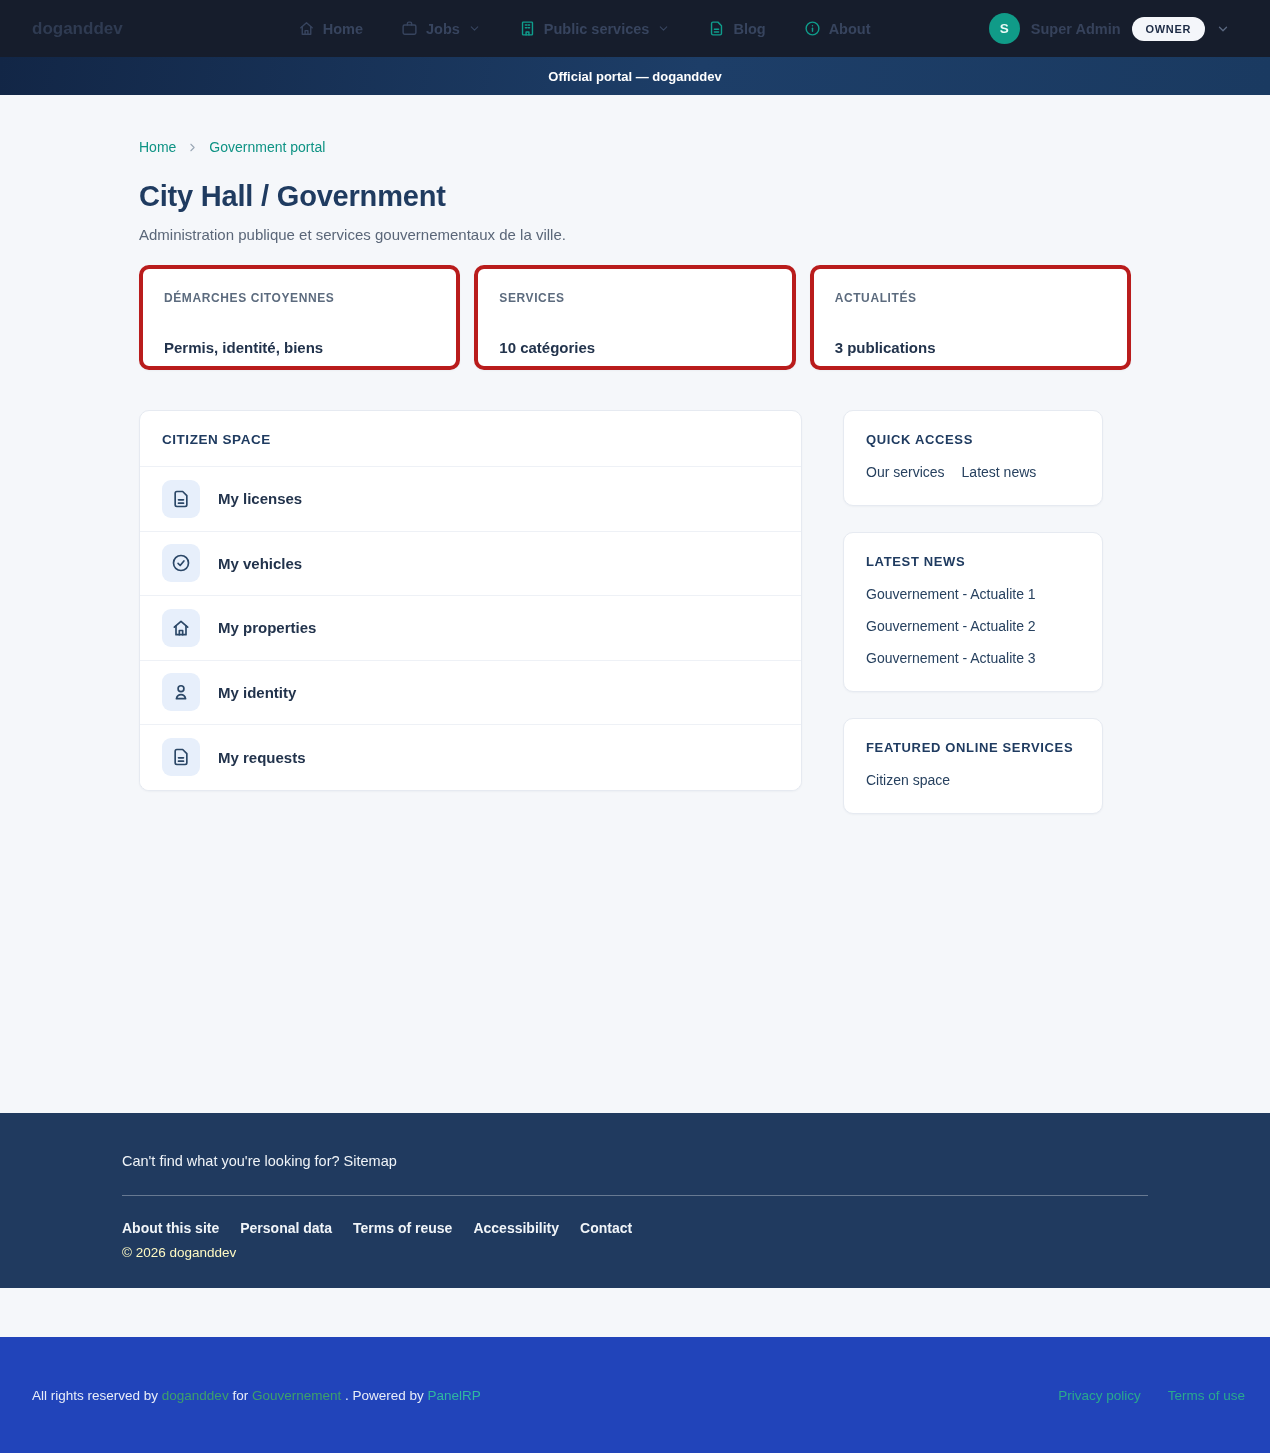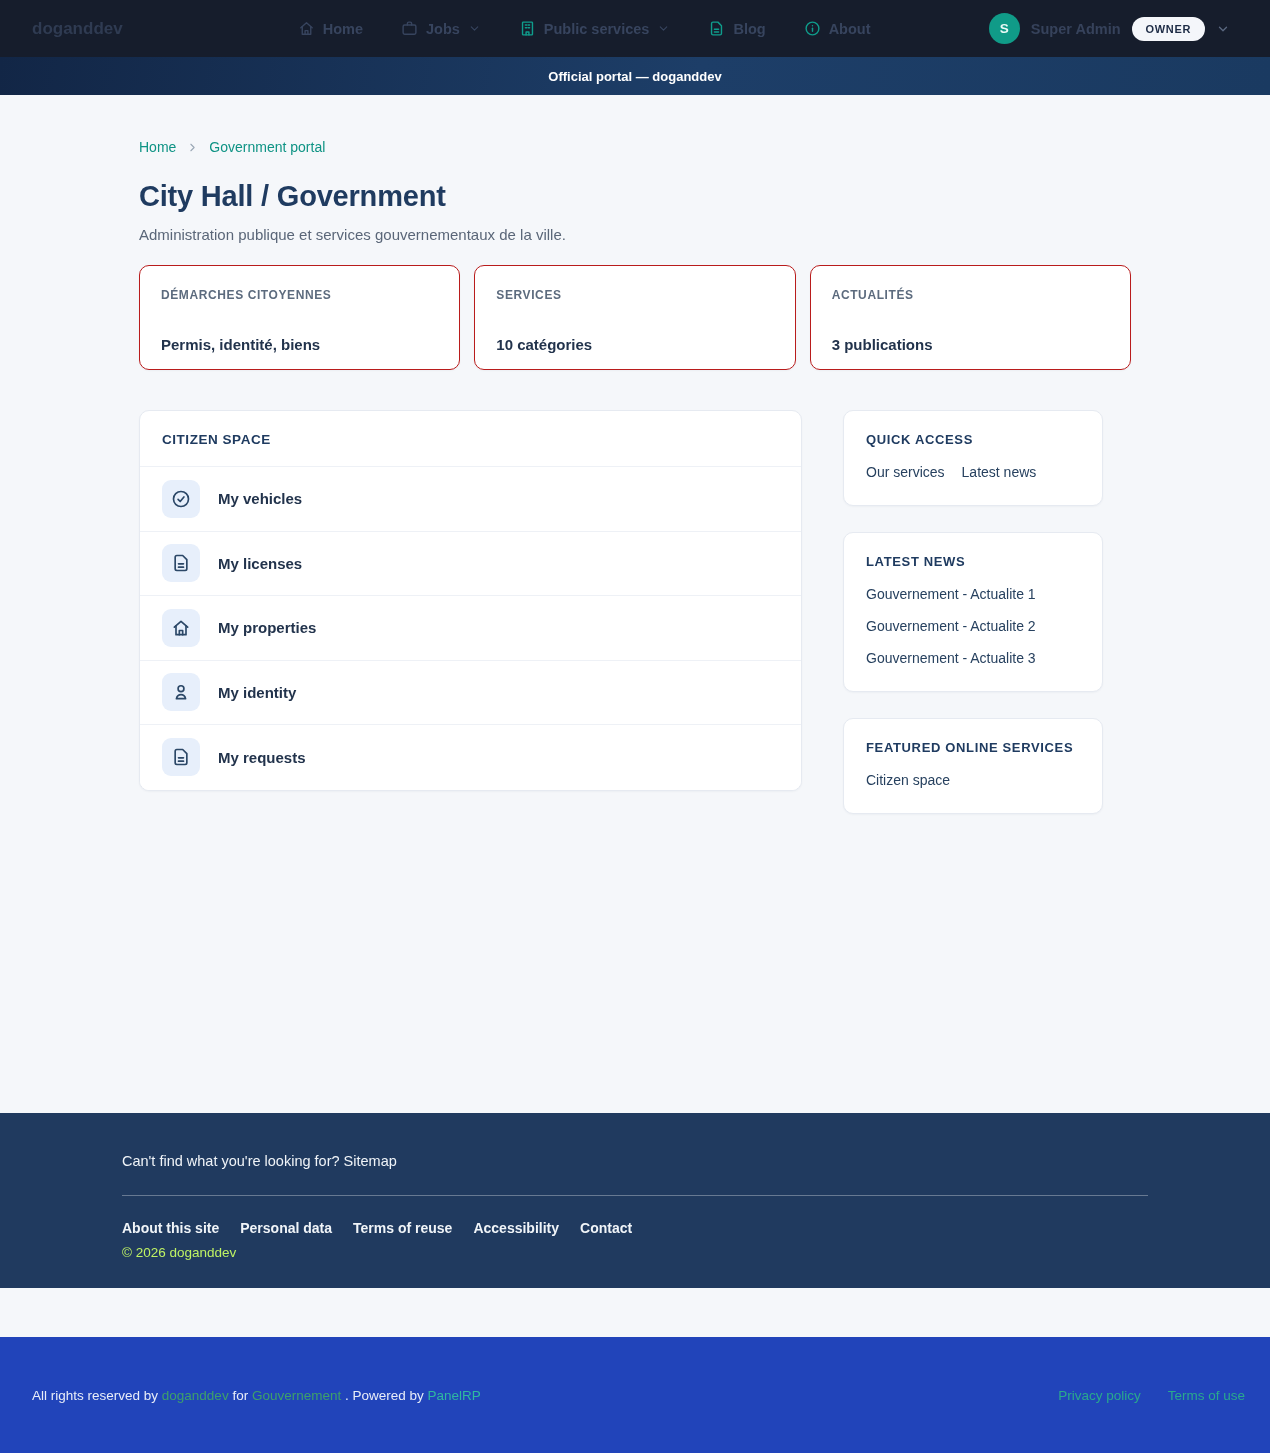--- a/index.html
+++ b/index.html
@@ -58,21 +58,21 @@
   .breadcrumb { display: flex; align-items: center; gap: 10px; font-size: 14px; }
   .breadcrumb a { color: #0e9384; font-weight: 500; }
   .breadcrumb .sep svg { width: 13px; height: 13px; stroke: #9aa7b5; fill: none; stroke-width: 2; stroke-linecap: round; stroke-linejoin: round; }
 
   .page-title { margin: 25px 0 0; font-size: 29px; font-weight: 800; color: #1f3b60; letter-spacing: -0.2px; }
   .page-subtitle { margin-top: 13px; font-size: 15px; color: #5a6678; }
 
   .stats { display: flex; gap: 14px; margin-top: 22px; }
   .stat-card {
     flex: 1; height: 105px;
-    background: #fff; border: 1px solid #b91c1c; border-radius: 10px;
+    background: #fff; border: 4px solid #b91c1c; border-radius: 10px;
     padding: 22px 21px; box-shadow: 0 1px 2px rgba(20,40,80,0.04);
   }
   .stat-label { font-size: 12px; font-weight: 700; letter-spacing: 0.05em; color: #5c6b7e; }
   .stat-value { margin-top: 34px; font-size: 15px; font-weight: 700; color: #22334c; }
 
   .columns { display: flex; gap: 41px; margin-top: 40px; align-items: flex-start; }
 
   .citizen-card {
     width: 663px; background: #fff; border: 1px solid #e6eaf1; border-radius: 10px;
     box-shadow: 0 1px 2px rgba(20,40,80,0.04); overflow: hidden;
@@ -107,21 +107,21 @@
   .inline-links .side-link { margin-bottom: 2px; }
 
   
   .footer { height: 175px; background: #203a5f; padding-top: 40px; color: #eef2f7; }
   .footer-container { width: 1026px; margin: 0 auto; }
   .sitemap-line { font-size: 14.5px; color: #f0f4f8; }
   .sitemap-link { color: #f0f4f8; cursor: pointer; }
   .footer-divider { border: none; border-top: 1px solid rgba(255,255,255,0.32); margin: 26px 0 0; }
   .footer-links { display: flex; gap: 21px; margin-top: 24px; font-size: 14px; font-weight: 600; }
   .footer-links a { color: #f0f4f8; }
-  .footer-copy { margin-top: 9px; font-size: 13.5px; color: #bef264; }
+  .footer-copy { margin-top: 9px; font-size: 13.5px; color: #fef9c3; }
 
   .gap-strip { height: 49px; background: #f5f7fa; }
 
   
   .bottom-bar {
     height: 116px; background: #2144ba;
     display: flex; align-items: center; justify-content: space-between;
     padding: 0 25px 0 32px;
     color: #e8edf8; font-size: 13.5px;
   }
@@ -232,35 +232,35 @@
     </div>
 
     <div class="columns">
 
       <div class="citizen-card">
         <div class="citizen-header">CITIZEN SPACE</div>
 
         <div class="citizen-row">
           <span class="icon-chip">
             <svg viewBox="0 0 24 24">
+                <path d="M14 3H7a2 2 0 0 0-2 2v14a2 2 0 0 0 2 2h10a2 2 0 0 0 2-2V8z"></path>
+                <path d="M9 13h6M9 17h6"></path>
+              </svg>
+          </span>
+          <span class="row-label">My licenses</span>
+        </div>
+
+        <div class="citizen-row">
+          <span class="icon-chip">
+            <svg viewBox="0 0 24 24">
                 <circle cx="12" cy="12" r="9"></circle>
                 <path d="M8.5 12.5l2.5 2.5 4.5-5.5"></path>
               </svg>
           </span>
           <span class="row-label">My vehicles</span>
-        </div>
-
-        <div class="citizen-row">
-          <span class="icon-chip">
-            <svg viewBox="0 0 24 24">
-                <path d="M14 3H7a2 2 0 0 0-2 2v14a2 2 0 0 0 2 2h10a2 2 0 0 0 2-2V8z"></path>
-                <path d="M9 13h6M9 17h6"></path>
-              </svg>
-          </span>
-          <span class="row-label">My licenses</span>
         </div>
 
         <div class="citizen-row">
           <span class="icon-chip">
             <svg viewBox="0 0 24 24">
                 <path d="M4 11l8-7 8 7"></path>
                 <path d="M6 9.5V20h12V9.5"></path>
                 <path d="M10 20v-5h4v5"></path>
               </svg>
           </span>

